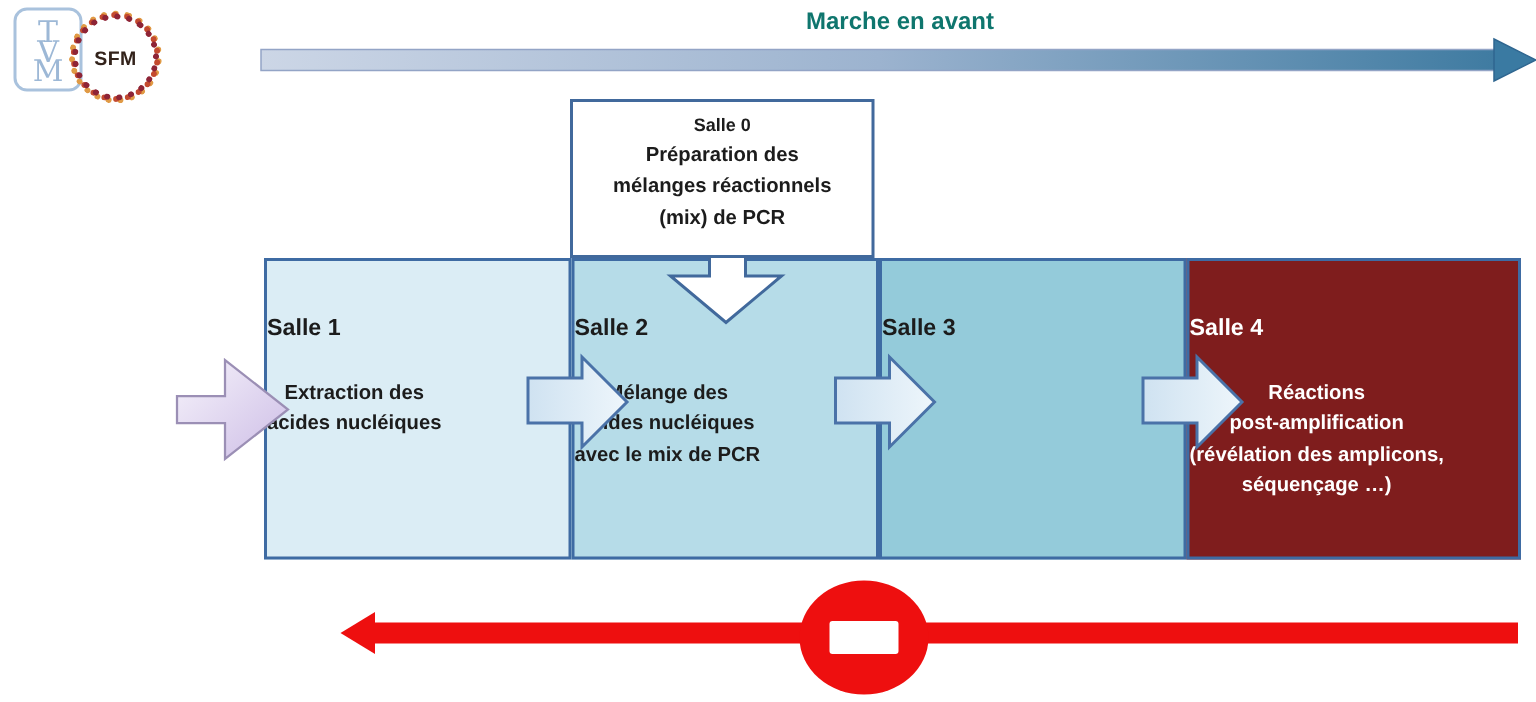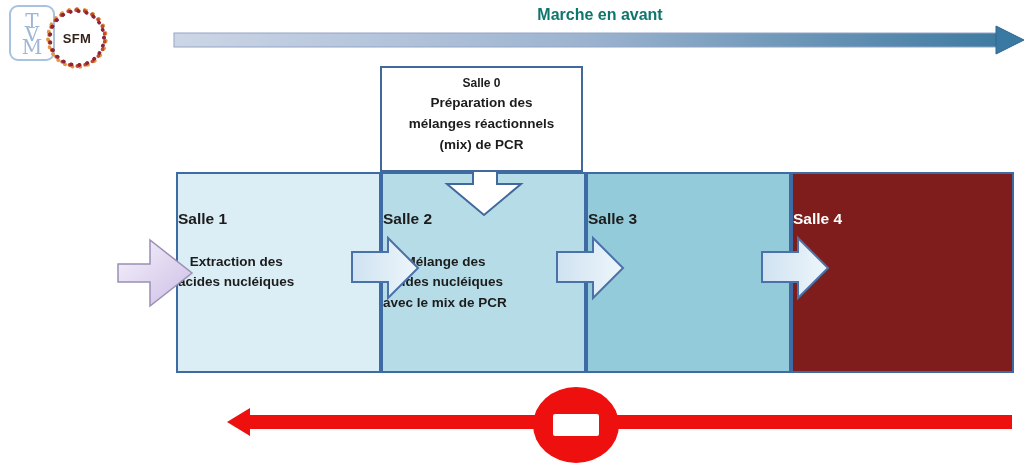--- a/index.html
+++ b/index.html
@@ -151,20 +151,24 @@
     <div class="box-title">Salle 2</div>
     <div class="box-body">Mélange des
 acides nucléiques
 avec le mix de PCR</div>
   </div>
   <div class="room room-3" style="background-color: rgb(148, 203, 218); color: rgb(28, 28, 28);">
     <div class="box-title">Salle 3</div>
   </div>
   <div class="room room-4" style="background-color: #7f1d1d; color: rgb(255, 255, 255);">
     <div class="box-title">Salle 4</div>
+    <div class="box-body">Réactions
+post-amplification
+(révélation des amplicons,
+séquençage …)</div>
   </div>
 
   <svg class="flow-arrow fa-12" width="68" height="62" viewBox="0 0 68 62">
     <polygon points="0,14 36,14 36,0 66,30 36,60 36,44 0,44" fill="url(#gradArrowLight)" stroke="#4a72a8" stroke-width="2" stroke-linejoin="miter"></polygon>
   </svg>
   <svg class="flow-arrow fa-23" width="68" height="62" viewBox="0 0 68 62">
     <polygon points="0,14 36,14 36,0 66,30 36,60 36,44 0,44" fill="url(#gradArrowLight)" stroke="#4a72a8" stroke-width="2" stroke-linejoin="miter"></polygon>
   </svg>
   <svg class="flow-arrow fa-34" width="68" height="62" viewBox="0 0 68 62">
     <polygon points="0,14 36,14 36,0 66,30 36,60 36,44 0,44" fill="url(#gradArrowLight)" stroke="#4a72a8" stroke-width="2" stroke-linejoin="miter"></polygon>

